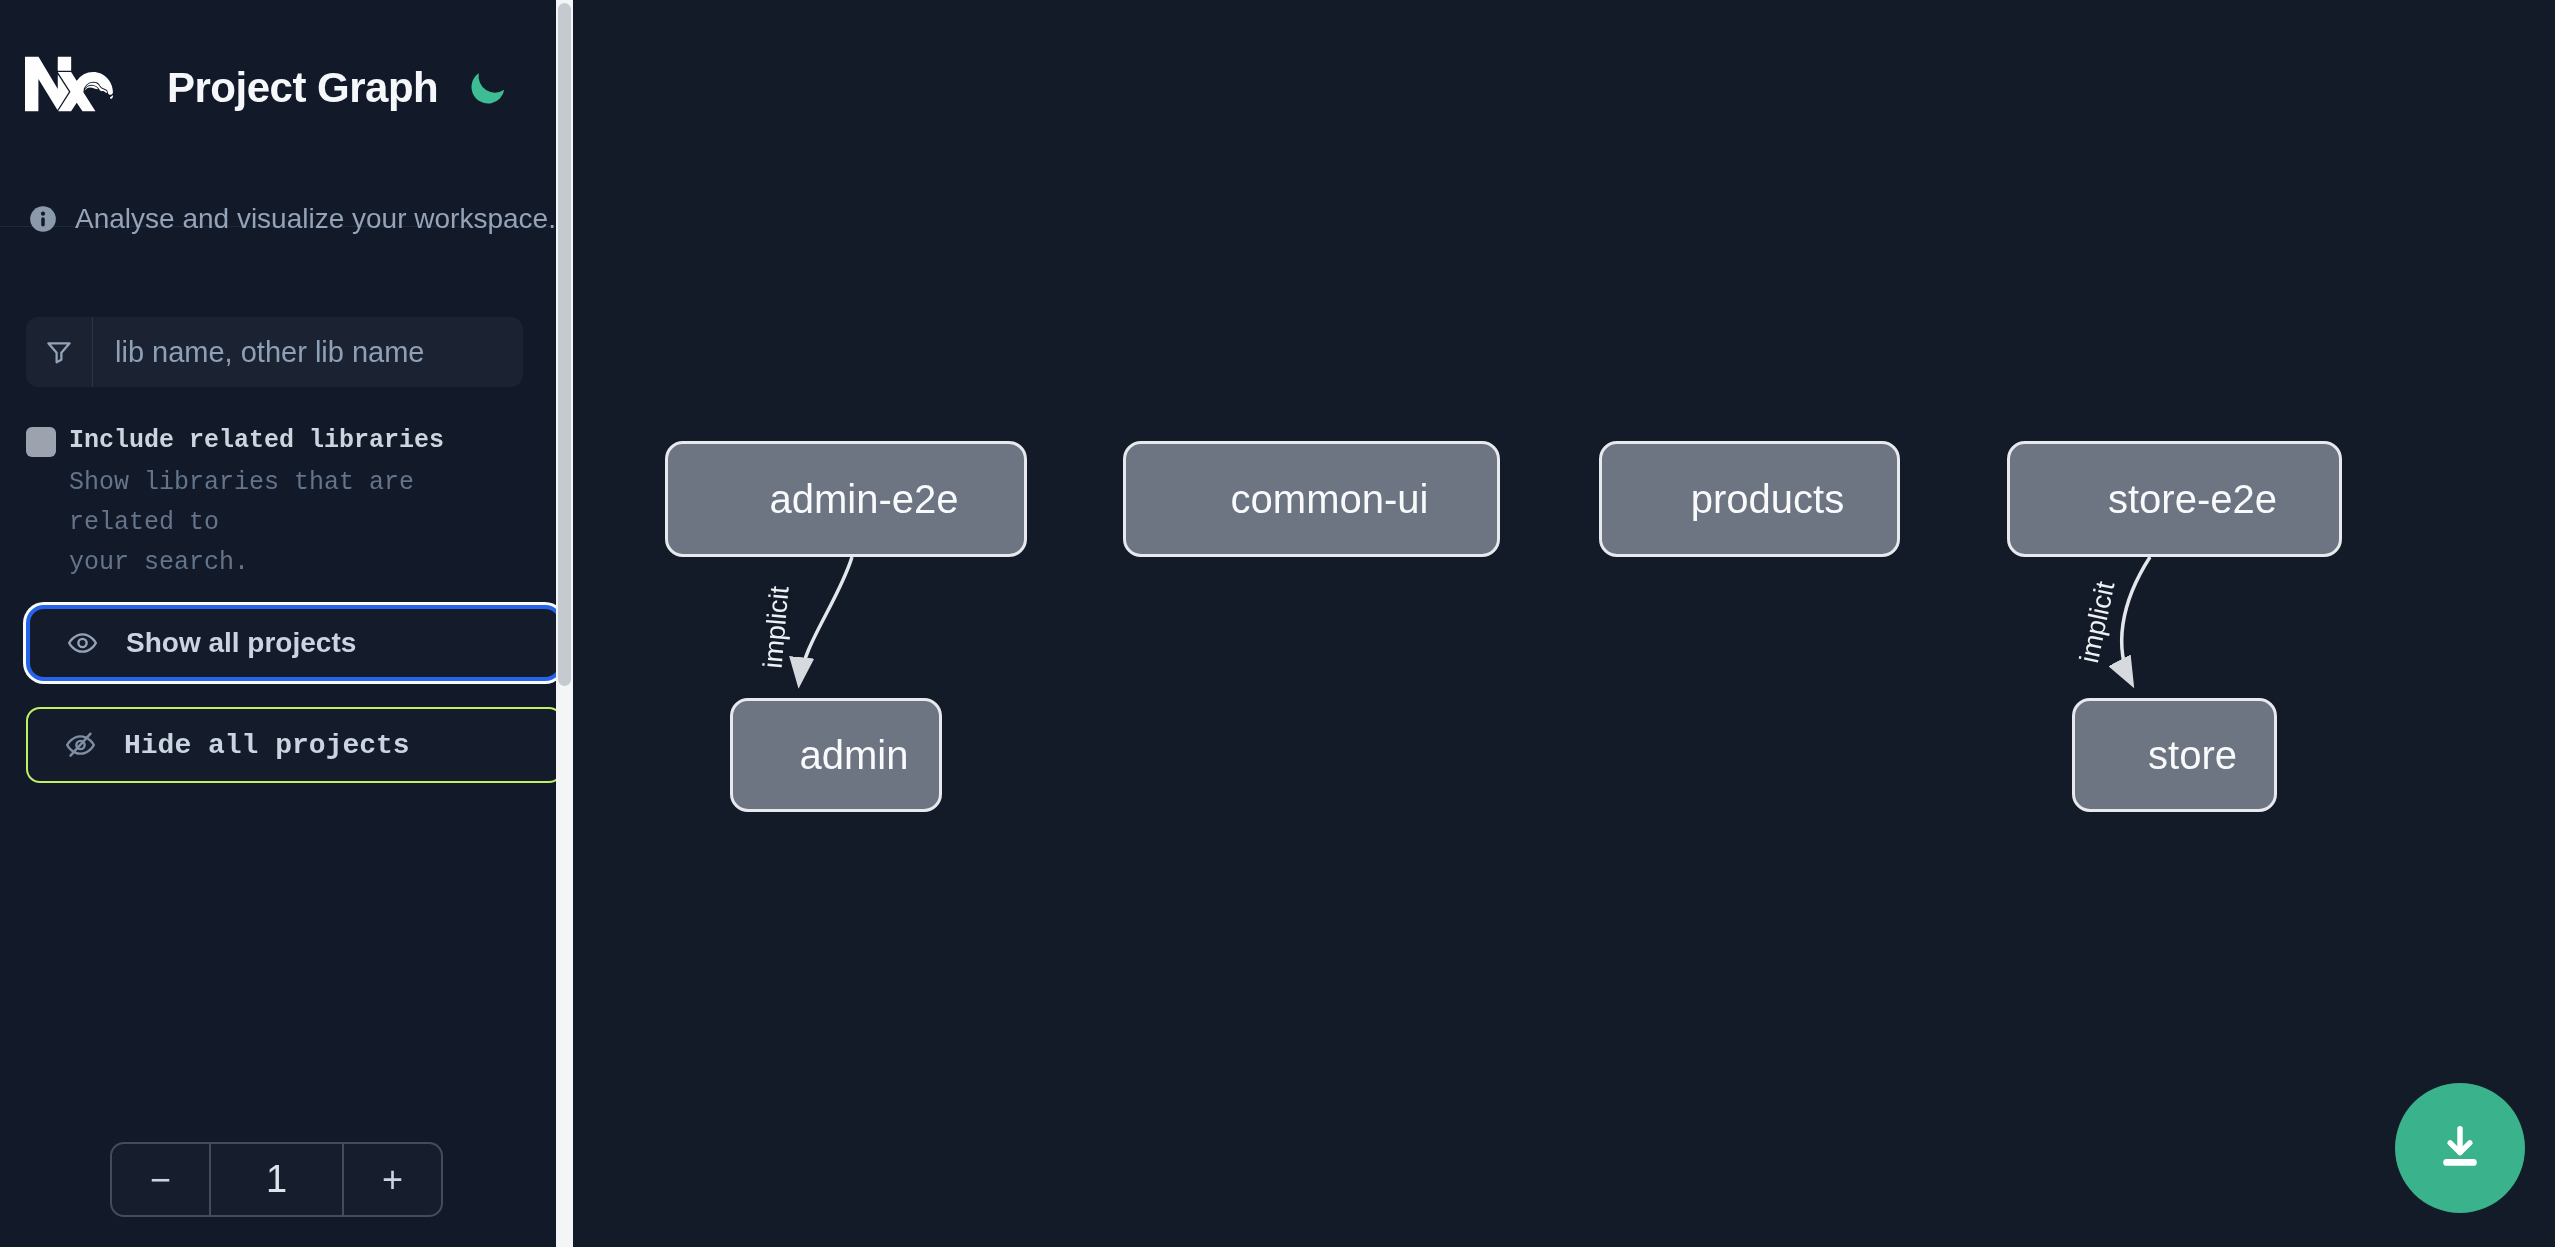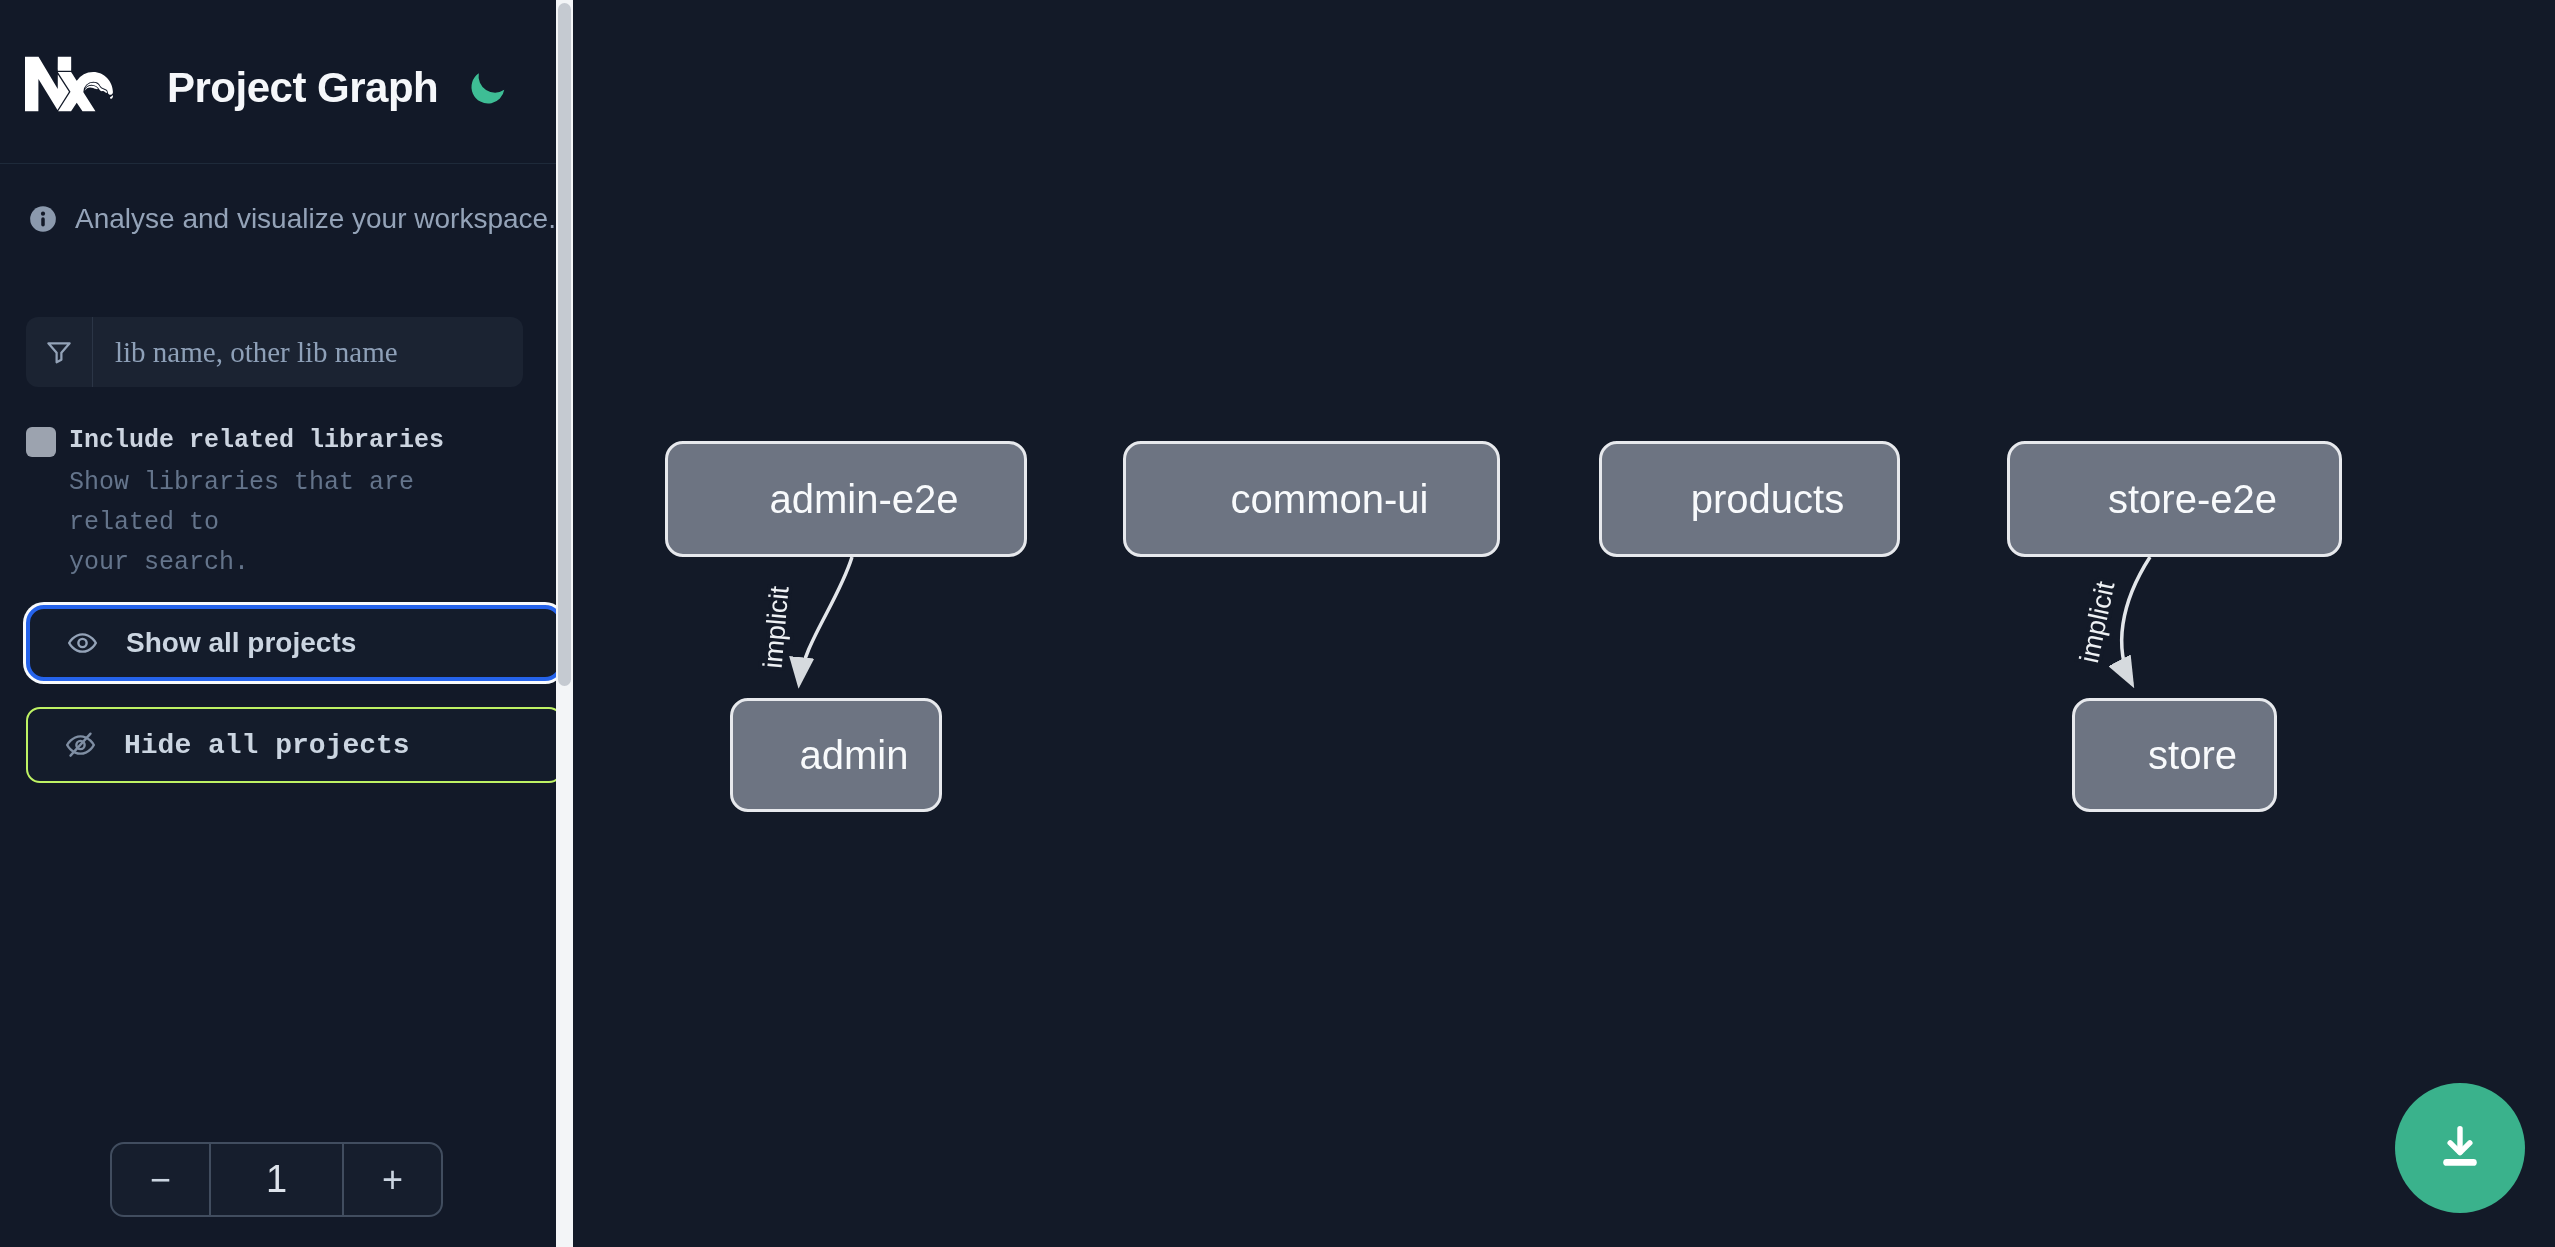--- a/index.html
+++ b/index.html
@@ -3,40 +3,40 @@
 <meta charset="utf-8">
 <style>
   * { margin:0; padding:0; box-sizing:border-box; }
   html,body { width:2555px; height:1247px; overflow:hidden; background:#131a28;
               font-family:"Liberation Sans", sans-serif; }
   .app { position:relative; width:2555px; height:1247px; }
 
   
   .sidebar { position:absolute; left:0; top:0; width:556px; height:1247px;
              background:#121928; }
-  .sb-header { position:absolute; left:0; top:0; width:556px; height:164px;
+  .sb-header { position:absolute; left:0; top:0; width:556px; height:227px;
                border-bottom:1px solid #1e2a3a; }
   .nx-logo { position:absolute; left:25px; top:40px; width:88px; height:88px; }
   .app-title { position:absolute; left:167px; top:64px; font-size:42px; font-weight:700;
                color:#f5f7fa; letter-spacing:-0.5px; white-space:nowrap; }
   .theme-toggle { position:absolute; left:460px; top:60px; width:56px; height:56px;
                   background:none; border:none; cursor:pointer; }
 
   .tagline-row { position:absolute; left:29px; top:203px; display:flex; align-items:center; }
   .info-icon { width:28px; height:28px; flex:0 0 auto; }
   .tagline { margin-left:18px; font-size:28px; color:#94a3b8; white-space:nowrap; }
 
   .search-box { position:absolute; left:26px; top:317px; width:497px; height:70px;
                 background:#1b2332; border-radius:12px; display:flex; align-items:stretch;
                 overflow:hidden; }
   .funnel-cell { width:67px; display:flex; align-items:center; justify-content:center;
                  border-right:1px solid #2b3546; }
   .search-input { flex:1; background:transparent; border:none; outline:none;
                   padding:0 10px 0 22px; font-size:29px; color:#ef4444;
-                  font-family:Liberation Serif, serif; }
+                  font-family:Liberation Sans, sans-serif; }
   .search-input::placeholder { color:#8ea0b8; opacity:1; }
 
   .cb-row { position:absolute; left:26px; display:flex; align-items:flex-start; cursor:pointer; }
   .cb { width:30px; height:30px; border-radius:6px; margin-top:3px; flex:0 0 auto;
         display:flex; align-items:center; justify-content:center; }
   .cb-gray  { background:#9ca3af; }
   .cb-white { background:#ffffff; border:2px solid #5b6472; box-shadow:0 1px 2px rgba(0,0,0,.5); }
   .cb-green { background:#2fbe8e; }
   .cb-text { margin-left:13px; width:400px;font-family:Liberation Mono, monospace; }
   .cb-label { display:block; font-size:25px; font-weight:700; color:#ccd4e0; line-height:34px; }

